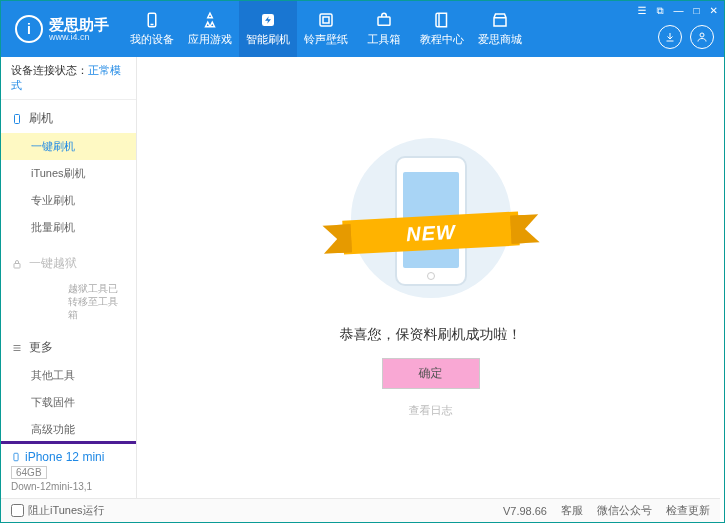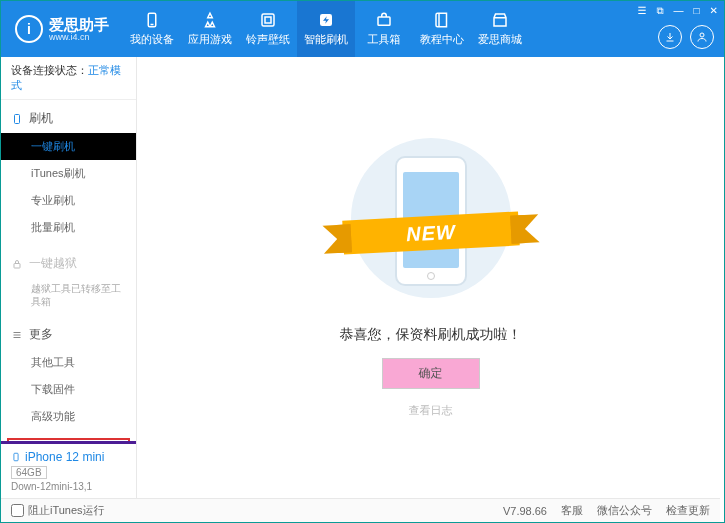--- a/index.html
+++ b/index.html
@@ -18,22 +18,22 @@
 .header-right { position: absolute; right: 10px; bottom: 8px; display: flex; gap: 8px; }
 .circle-btn { width: 24px; height: 24px; border: 1.5px solid #fff; border-radius: 50%; display: flex; align-items: center; justify-content: center; cursor: pointer; }
 .body-wrap { display: flex; height: calc(100% - 56px - 24px); }
 .sidebar { width: 136px; border-right: 1px solid #e8e8e8; display: flex; flex-direction: column; font-size: 12px; color: #333; overflow: hidden; }
 .conn-status { padding: 6px 10px; border-bottom: 1px solid #eee; font-size: 11px; }
 .conn-status .mode { color: #1e88e5; }
 .side-section { padding: 4px 0; }
 .side-head { display: flex; align-items: center; padding: 6px 10px; color: #555; font-size: 12px; gap: 6px; }
 .side-head.lock { color: #bbb; }
 .side-item { padding: 6px 10px 6px 30px; cursor: pointer; color: #666; font-size: 11px; }
-.side-item.active { background: #000000; color: #1e88e5; }
-.side-note { padding: 4px 10px 4px 30px; color: #aaa; font-size: 10px; line-height: 1.3; }
+.side-item.active { background: #fef9c3; color: #1e88e5; }
+.side-note { padding: 4px 10px 4px 30px; color: #aaa; font-size: 10px; line-height: 1.3; margin-left: 37px; }
 .checkbox-row { border: 2px solid #d33; margin: 4px 6px; padding: 5px 4px; display: flex; gap: 12px; font-size: 11px; }
 .device-block { padding: 6px 10px; border-top: 3px solid #4c1d95; flex: 0 0 auto; margin-top: auto; }
 .device-name { color: #1e88e5; font-size: 12px; display: flex; align-items: center; gap: 4px; }
 .device-cap { display: inline-block; border: 1px solid #ccc; border-radius: 0; padding: 0 4px; font-size: 10px; color: #888; margin-top: 2px; }
 .device-fw { font-size: 10px; color: #888; margin-top: 2px; }
 .main { flex: 1; position: relative; display: flex; flex-direction: column; align-items: center; justify-content: center; }
 .phone-illus { position: relative; width: 160px; height: 170px; }
 .circle-bg { width: 160px; height: 160px; background: #e8f1f8; border-radius: 50%; position: absolute; top: 0; left: 0; }
 .phone-body { position: absolute; left: 44px; top: 18px; width: 72px; height: 130px; background: #fff; border: 2px solid #d5e2ec; border-radius: 10px; }
 .phone-screen { position: absolute; left: 6px; top: 14px; right: 6px; bottom: 16px; background: #a8d4f5; border-radius: 2px; }
@@ -71,33 +71,33 @@
           <line x1="10" y1="18" x2="14" y2="18"></line>
         </svg>
         <span>我的设备</span>
       </div>
     <div class="nav-item">
         <svg class="nav-icon" viewBox="0 0 24 24" fill="none" stroke="#fff" stroke-width="2">
           <path d="M12 3l3 6h-6z M6 21l3-6 3 6z M18 21l-3-6-3 6z"></path>
         </svg>
         <span>应用游戏</span>
       </div>
-    <div class="nav-item">
-        <svg class="nav-icon" viewBox="0 0 24 24" fill="none" stroke="#fff" stroke-width="2">
-          <rect x="4" y="4" width="16" height="16" rx="2"></rect>
-          <rect x="8" y="8" width="8" height="8"></rect>
-        </svg>
-        <span>铃声壁纸</span>
-      </div>
     <div class="nav-item active">
         <svg class="nav-icon" viewBox="0 0 24 24" fill="#fff">
           <rect x="4" y="4" width="16" height="16" rx="3"></rect>
           <path d="M13 7l-5 6h4l-1 4 5-6h-4z" fill="#1976d2"></path>
         </svg>
         <span>智能刷机</span>
+      </div>
+    <div class="nav-item">
+        <svg class="nav-icon" viewBox="0 0 24 24" fill="none" stroke="#fff" stroke-width="2">
+          <rect x="4" y="4" width="16" height="16" rx="2"></rect>
+          <rect x="8" y="8" width="8" height="8"></rect>
+        </svg>
+        <span>铃声壁纸</span>
       </div>
     <div class="nav-item">
         <svg class="nav-icon" viewBox="0 0 24 24" fill="none" stroke="#fff" stroke-width="2">
           <rect x="4" y="8" width="16" height="11" rx="1"></rect>
           <path d="M9 8V6a3 3 0 016 0v2"></path>
         </svg>
         <span>工具箱</span>
       </div>
     <div class="nav-item">
         <svg class="nav-icon" viewBox="0 0 24 24" fill="none" stroke="#fff" stroke-width="2">

